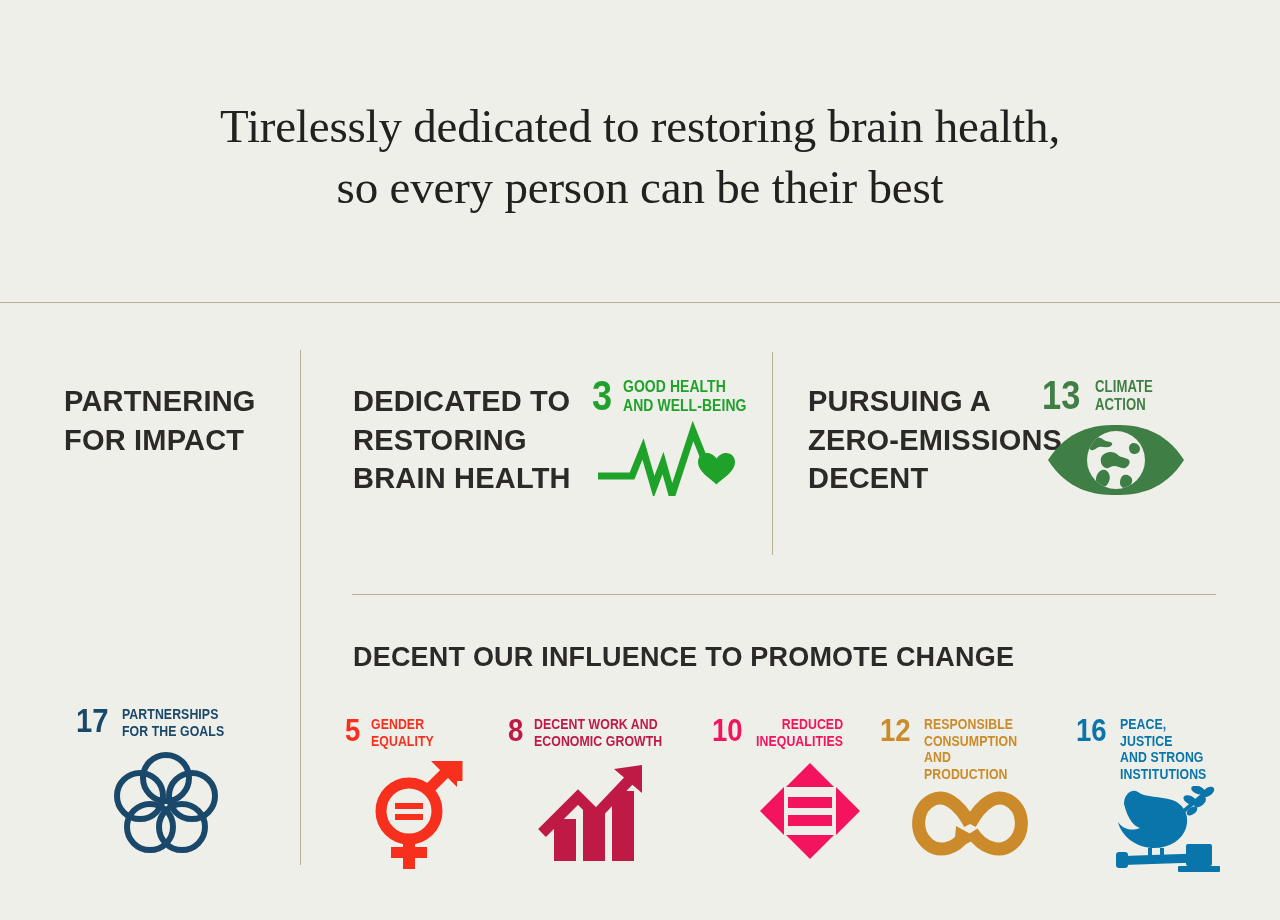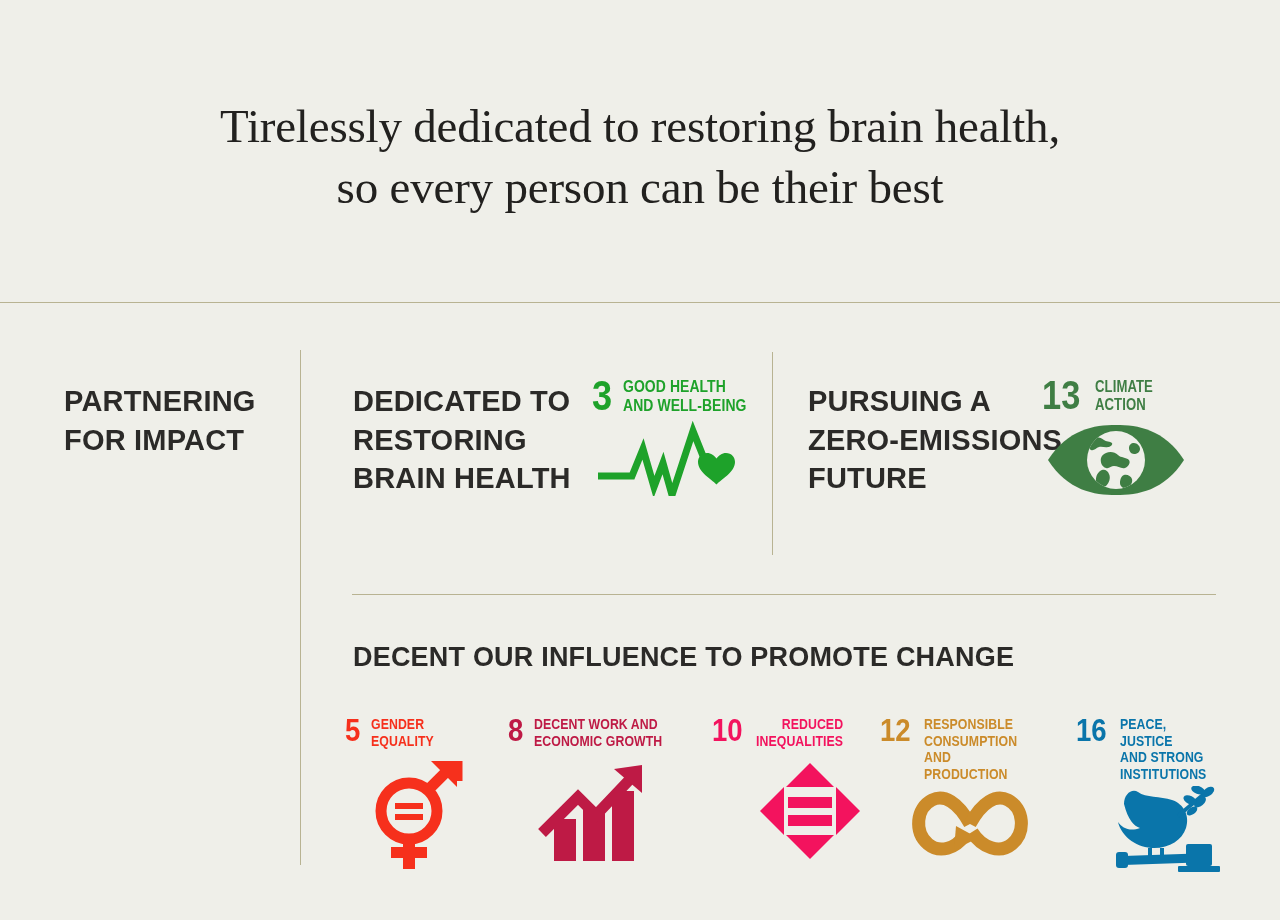--- a/index.html
+++ b/index.html
@@ -119,21 +119,21 @@
     <span class="l2">so every person can be their best</span>
   </div>
 
   <div class="rule-h-top"></div>
   <div class="rule-h-mid"></div>
   <div class="rule-v-left"></div>
   <div class="rule-v-mid"></div>
 
   <div class="sec-head" id="head-brain">DEDICATED TO RESTORING BRAIN HEALTH</div>
   <div class="sec-head" id="head-partnering">PARTNERING FOR IMPACT</div>
-  <div class="sec-head" id="head-zero">PURSUING A ZERO-EMISSIONS FUTURE</div>
+  <div class="sec-head" id="head-zero">PURSUING A ZERO-EMISSIONS DECENT</div>
   <div class="sec-head" id="head-influence">DECENT OUR INFLUENCE TO PROMOTE CHANGE</div>
 
   <div class="sdg" id="sdg-3">
     <div class="sdg-top">
       <div class="sdg-num" style="color:#1EA22A">3</div>
       <div class="sdg-label" style="color:#1EA22A">GOOD HEALTH
 AND WELL-BEING</div>
     </div>
     <div class="sdg-art">
       <svg width="140" height="75" viewBox="0 0 140 75">
@@ -163,20 +163,38 @@
           <path d="M44 16c5-3 11-2 14 1 2 2 6 1 8 3 1 2-2 4-4 4-3 1-6-1-9 0-3 1-5 4-8 3-2-1-3-4-1-6z"></path>
           <path d="M60 30c4-2 9-1 12 2 3 3 8 2 11 5 2 3-1 7-4 8-4 1-7-2-11-2-3 0-5 3-8 2-4-1-6-6-5-10 1-3 3-4 5-5z"></path>
           <path d="M56 47c3-1 6 1 7 4 2 4 0 9-3 12-3 2-7 1-9-2-2-4-1-9 2-12 1-1 2-2 3-2z"></path>
           <path d="M78 52c3-1 7 1 8 4 1 4-2 8-6 9-3 1-6-2-6-5 0-3 1-7 4-8z"></path>
           <path d="M88 20c3 0 6 3 6 6 0 3-3 5-6 5s-5-3-5-6 2-5 5-5z"></path>
         </g>
       </svg>
     </div>
   </div>
 
+  <div class="sdg" id="sdg-17">
+    <div class="sdg-top">
+      <div class="sdg-num" style="color:#19486A">17</div>
+      <div class="sdg-label" style="color:#19486A">PARTNERSHIPS
+FOR THE GOALS</div>
+    </div>
+    <div class="sdg-art">
+      <svg width="108" height="105" viewBox="0 0 108 105">
+        <g fill="none" stroke="#19486A" stroke-width="6">
+          <circle cx="54" cy="27" r="23"></circle>
+          <circle cx="28" cy="45" r="23"></circle>
+          <circle cx="80" cy="45" r="23"></circle>
+          <circle cx="38" cy="76" r="23"></circle>
+          <circle cx="70" cy="76" r="23"></circle>
+        </g>
+      </svg>
+    </div>
+  </div>
 
   <div class="sdg" id="sdg-5">
     <div class="sdg-top">
       <div class="sdg-num" style="color:#F6301C">5</div>
       <div class="sdg-label" style="color:#F6301C">GENDER
 EQUALITY</div>
     </div>
     <div class="sdg-art">
       <svg width="96" height="110" viewBox="0 0 96 110">
         <g fill="#F6301C">

